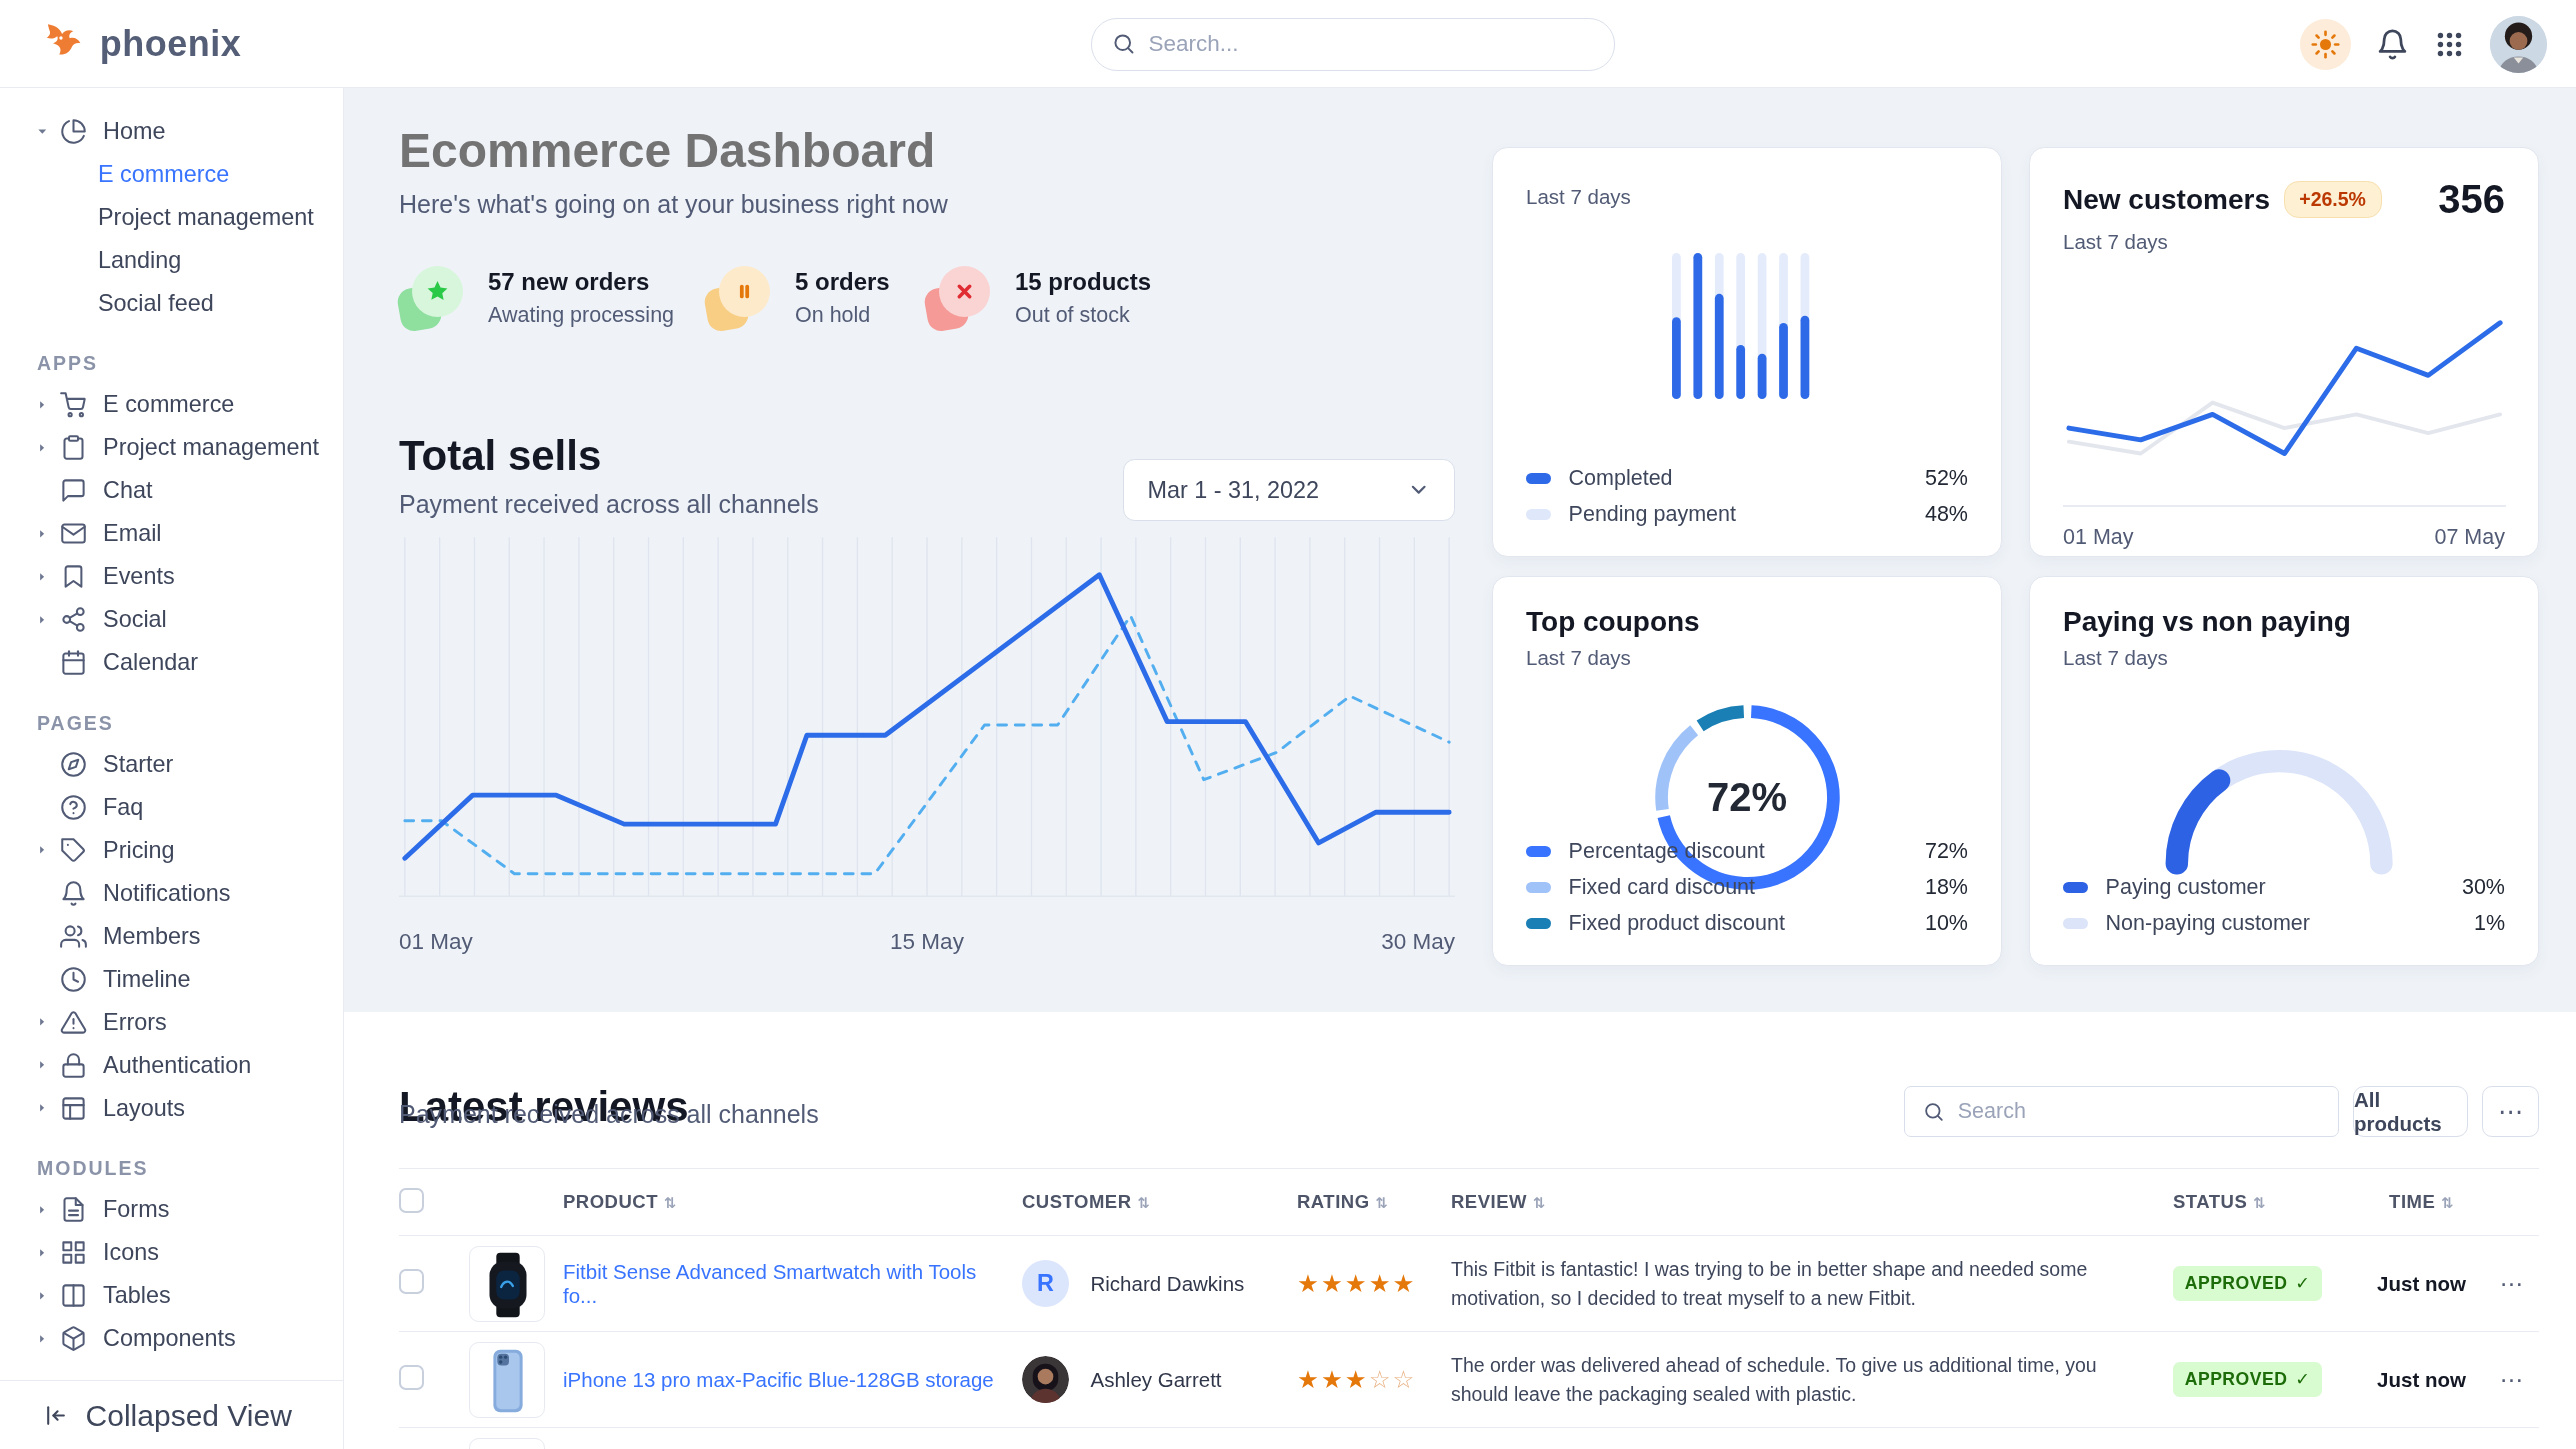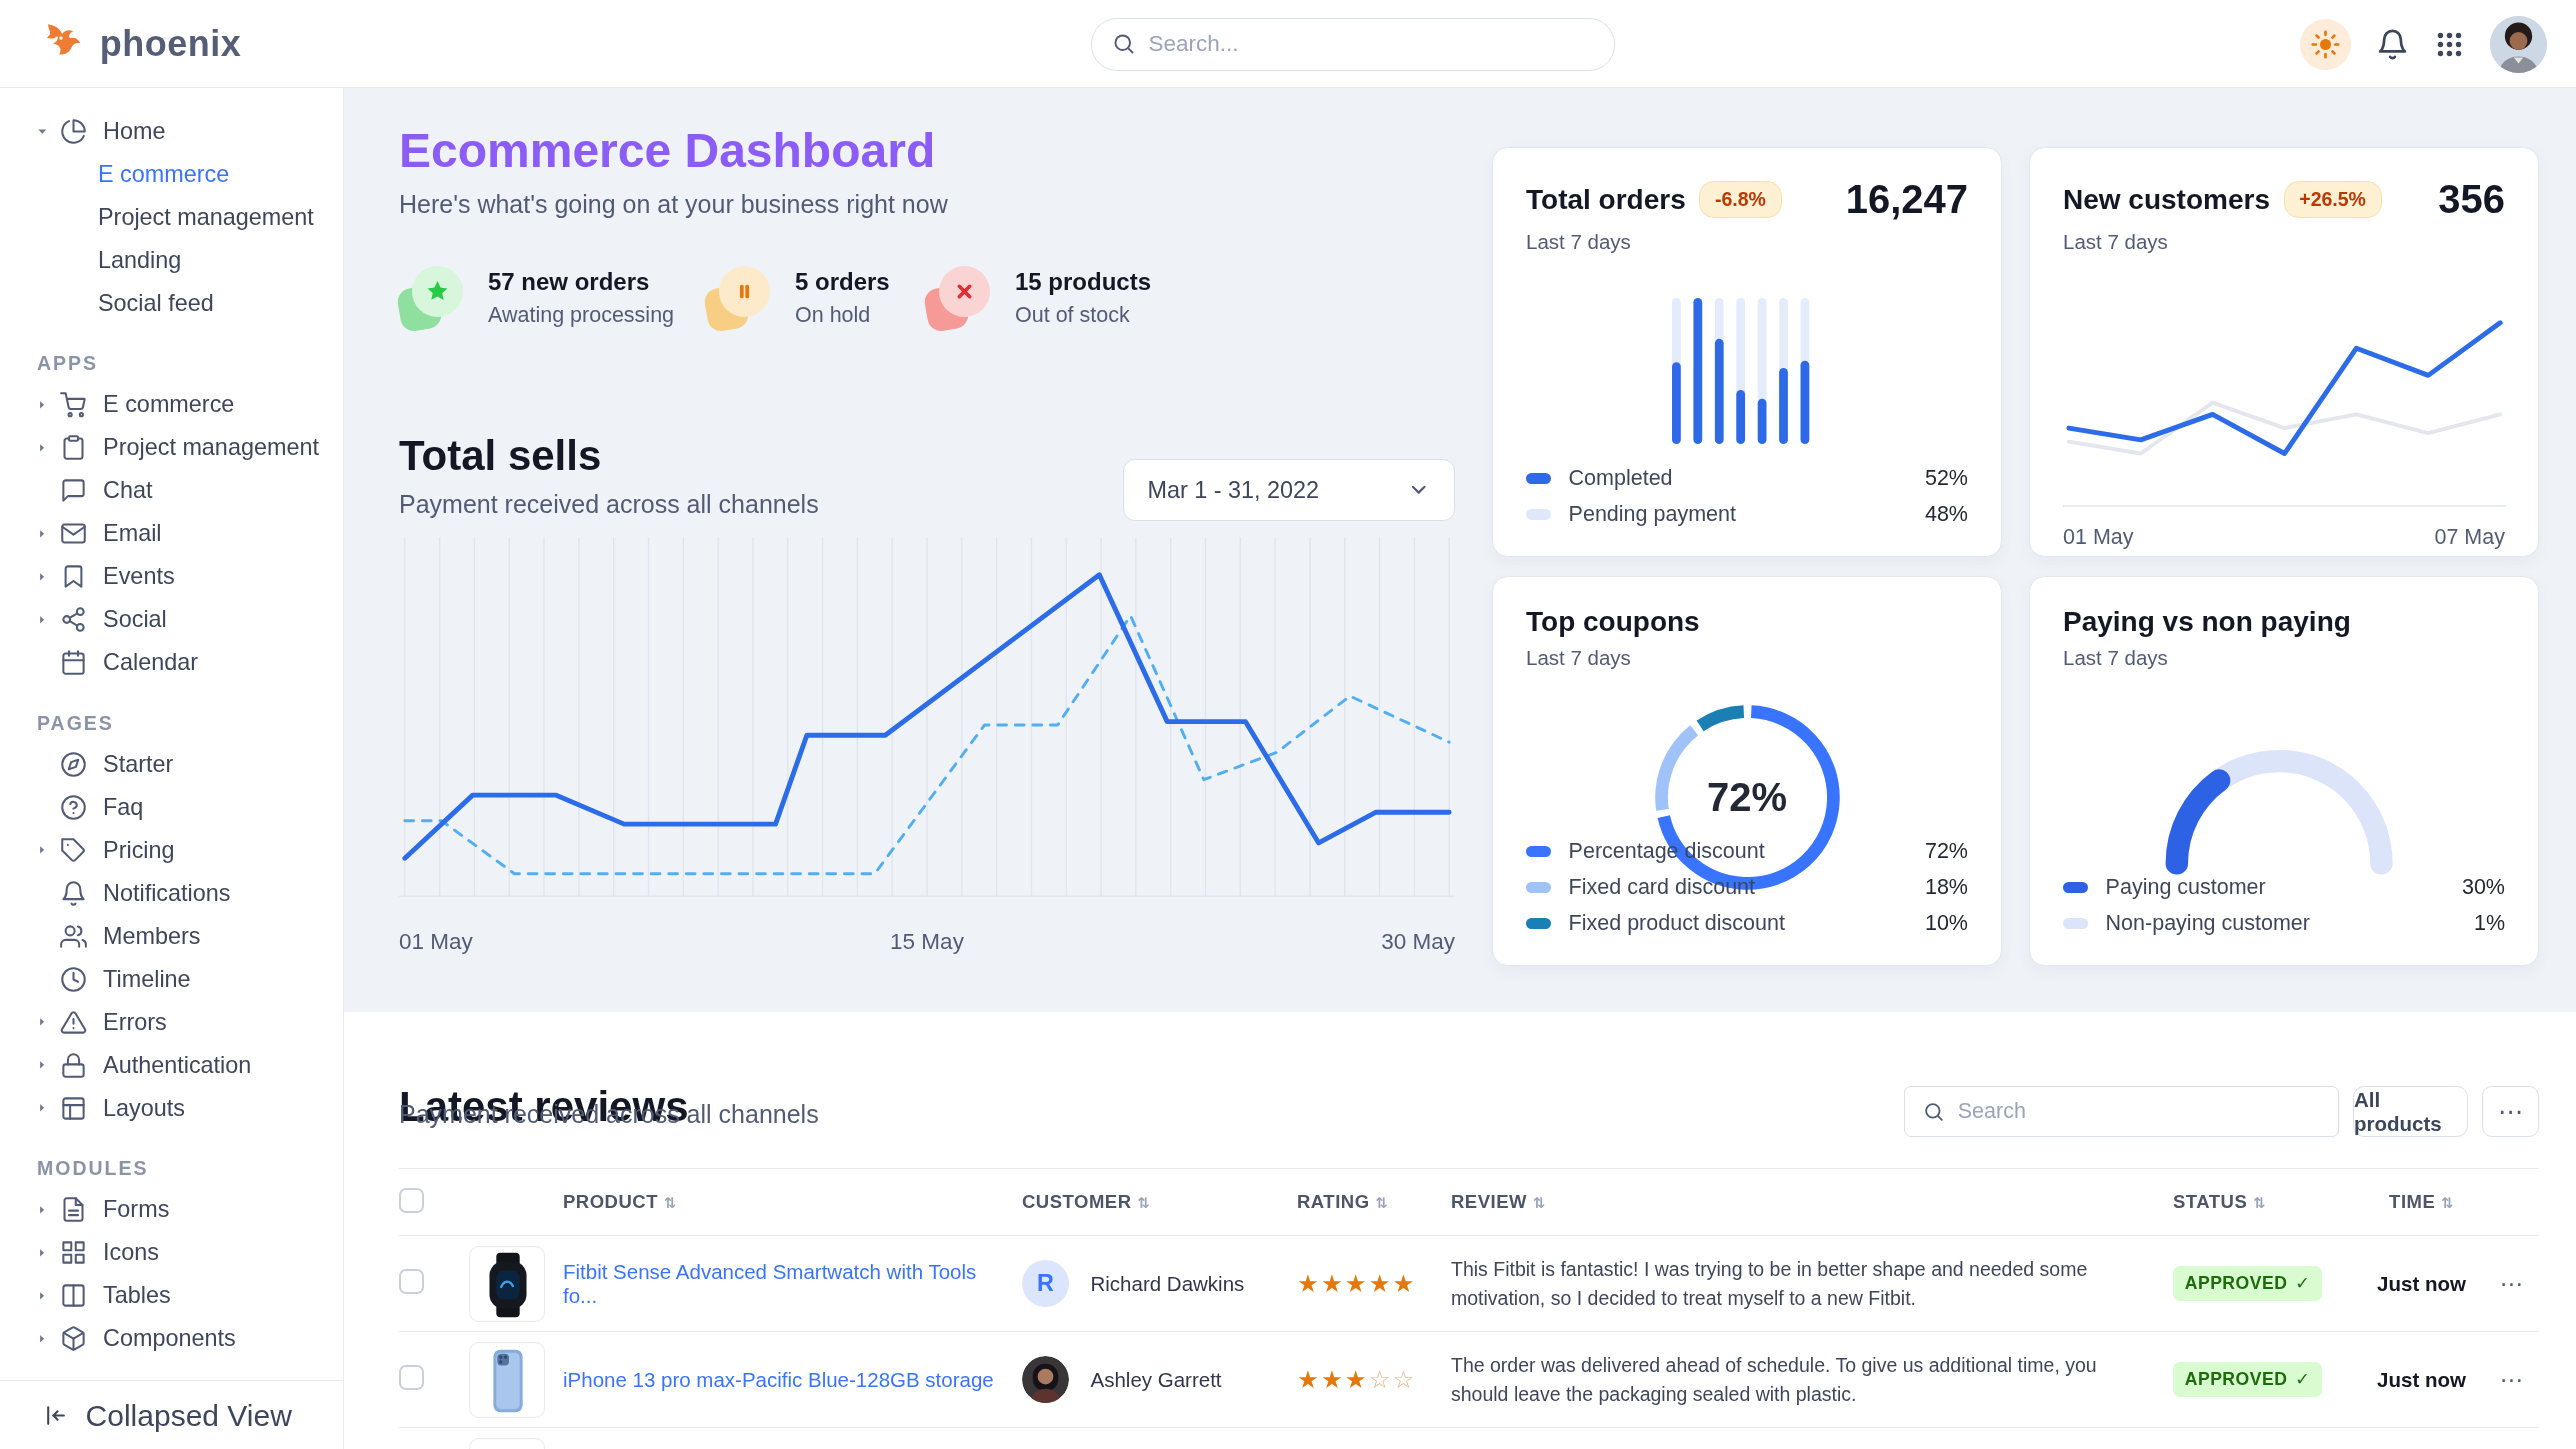--- a/index.html
+++ b/index.html
@@ -36,21 +36,21 @@
   .side-child.active { color:#3874ff; }
   .side-section { margin-top:19.5px; height:39px; display:flex; align-items:center; padding-left:37px;
                   font-size:19.5px; font-weight:700; letter-spacing:2px; color:#8a93a8; }
   .side-footer { position:absolute; left:0; bottom:0; width:100%; height:70px; border-top:1px solid #e8ebf2;
                  display:flex; align-items:center; padding-left:43px; gap:17.6px; font-size:30px; font-weight:500;
                  color:#3e465b; cursor:pointer; background:#fff; }
 
   
   .main { position:absolute; left:344px; top:88px; width:2232px; height:1362px; background:#eff3f8; }
   .dash { position:absolute; left:0; top:0; width:2232px; height:924px; }
-  .page-title { position:absolute; left:55px; top:35px; font-size:48px; font-weight:800; color:#8b5cf6; }
+  .page-title { position:absolute; left:55px; top:35px; font-size:48px; font-weight:800; color:#737373; }
   .page-sub { position:absolute; left:55px; top:102px; font-size:25px; color:#525b75; }
 
   .stat { position:absolute; top:178px; display:flex; align-items:center; gap:25px; }
   .stat-ico { position:relative; width:64px; height:64px; }
   .stat-blob { position:absolute; left:0; bottom:0; width:41px; height:43px; border-radius:13.7px; transform:rotate(-10deg); }
   .stat-circ { position:absolute; right:0; top:0; width:51px; height:51px; border-radius:50%;
                display:flex; align-items:center; justify-content:center; }
   .stat-title { font-size:24px; font-weight:700; color:#141824; }
   .stat-sub { font-size:21.5px; color:#525b75; margin-top:6.8px; }
 
@@ -600,25 +600,20 @@
           <polyline points="6.0,290.5 43.5,290.5 118.3,344.8 487.5,344.8 599.9,192.5 674.8,192.5 749.6,80.5 824.6,248.5 899.4,220.5 974.4,162.8 1076.0,210.0" fill="none" stroke="#53aef0" stroke-width="3" stroke-dasharray="9 9" stroke-linecap="round" stroke-linejoin="round"></polyline>
           <polyline points="6.0,329.0 75.5,264.3 161.1,264.3 230.7,294.0 385.8,294.0 417.9,203.0 498.2,203.0 717.6,38.5 787.1,189.0 867.4,189.0 942.3,313.3 1001.1,281.8 1076.0,281.8" fill="none" stroke="#2c6ce8" stroke-width="5" stroke-linecap="round" stroke-linejoin="round"></polyline>
         </svg></div>
     <div class="ts-labels">
       <span>01 May</span>
       <span>15 May</span>
       <span>30 May</span>
     </div>
 
     <div class="card" style="left:1148px;top:59px;height:410px">
-      <div class="card-row1">
-        <span class="card-title">Total orders</span>
-        <span class="badge">-6.8%</span>
-        <span class="card-value">16,247</span>
-      </div>
       <div class="card-period">Last 7 days</div>
       <div class="bars-wrap" id="orders-bars">
           <svg width="154" height="148" viewBox="0 0 158 152">
             <rect x="2" y="1" width="9" height="150" rx="4.5" fill="#e4ecfc"></rect>
             <rect x="2" y="67" width="9" height="84" rx="4.5" fill="#2e6ae8"></rect>
             <rect x="24" y="1" width="9" height="150" rx="4.5" fill="#e4ecfc"></rect>
             <rect x="24" y="1" width="9" height="150" rx="4.5" fill="#2e6ae8"></rect>
             <rect x="46" y="1" width="9" height="150" rx="4.5" fill="#e4ecfc"></rect>
             <rect x="46" y="43" width="9" height="108" rx="4.5" fill="#2e6ae8"></rect>
             <rect x="68" y="1" width="9" height="150" rx="4.5" fill="#e4ecfc"></rect>

